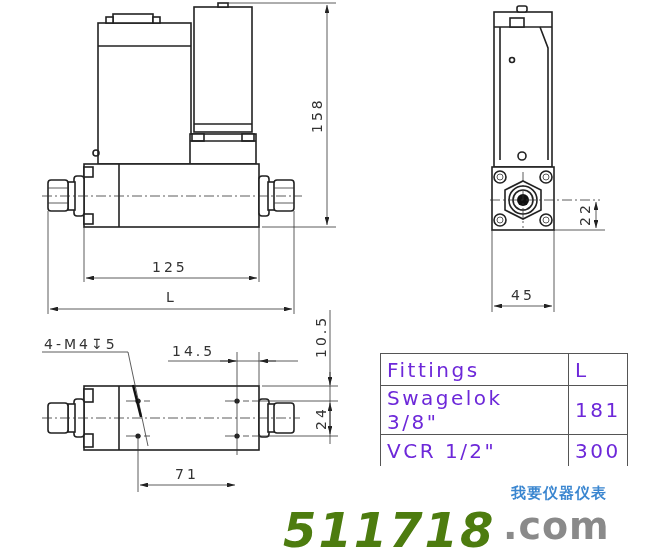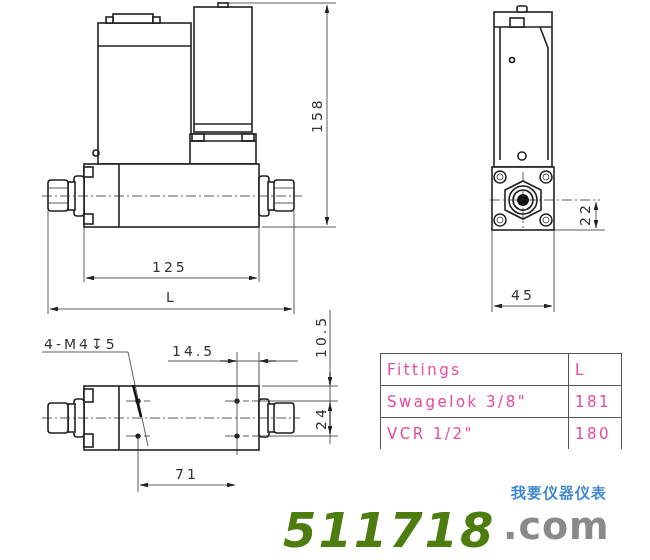--- a/index.html
+++ b/index.html
@@ -3,21 +3,21 @@
 <meta charset="utf-8">
 <style>
   html,body{margin:0;padding:0;background:#fff;}
   body{width:650px;height:560px;position:relative;overflow:hidden;font-family:"DejaVu Sans",sans-serif;}
   svg{position:absolute;left:0;top:0;}
   .ln{stroke:#222;stroke-width:1.6;fill:none;}
   .lnf{stroke:#222;stroke-width:1.6;fill:#fff;}
   .thin{stroke:#333;stroke-width:0.8;fill:none;}
   .cl{stroke:#333;stroke-width:0.8;fill:none;stroke-dasharray:10 3 2 3;}
   .dimtxt{font-family:"DejaVu Sans",sans-serif;font-size:14px;fill:#333;letter-spacing:3px;}
-  .tbl{position:absolute;left:380px;top:353px;border-collapse:collapse;font-family:"DejaVu Sans",sans-serif;font-size:15px;color:#ec4899;letter-spacing:2.5px;}
+  .tbl{position:absolute;left:380px;top:353px;border-collapse:collapse;font-family:"DejaVu Sans",sans-serif;font-size:20px;color:#6d28d9;letter-spacing:2.5px;}
   .tbl td{border:1.2px solid #555;height:31px;padding:0 6px;font-weight:normal;}
   .tbl td.c1{width:175px;}
   .tbl td.c2{width:40px;}
   .tbl tr.last td{border-bottom:none;}
   .logo{position:absolute;left:283px;top:488px;height:60px;}
   .logo-num{position:absolute;left:0;top:12px;font-family:"DejaVu Sans",sans-serif;font-weight:bold;font-style:italic;font-size:48px;color:#4d7c0f;letter-spacing:2px;line-height:60px;}
   .logo-cn{position:absolute;left:228px;top:-4px;font-size:15px;font-weight:bold;color:#3a86d0;white-space:nowrap;letter-spacing:1px;}
   .logo-com{position:absolute;left:220px;top:18px;font-family:"DejaVu Sans",sans-serif;font-weight:bold;font-size:38px;color:#8a8a8a;letter-spacing:1px;line-height:40px;text-align:right;}
 </style>
 </head>
@@ -173,21 +173,21 @@
       <tr>
     <td class="c1">Fittings</td>
     <td class="c2">L</td>
   </tr>
   <tr>
     <td class="c1">Swagelok 3/8"</td>
     <td class="c2">181</td>
   </tr>
   <tr class="last">
     <td class="c1">VCR 1/2"</td>
-    <td class="c2">180</td>
+    <td class="c2">300</td>
   </tr>
 </tbody>
   </table>
 
 <div class="logo">
   <span class="logo-num">511718</span>
   <span class="logo-cn">我要仪器仪表</span>
   <span class="logo-com">.com</span>
 </div>
 

